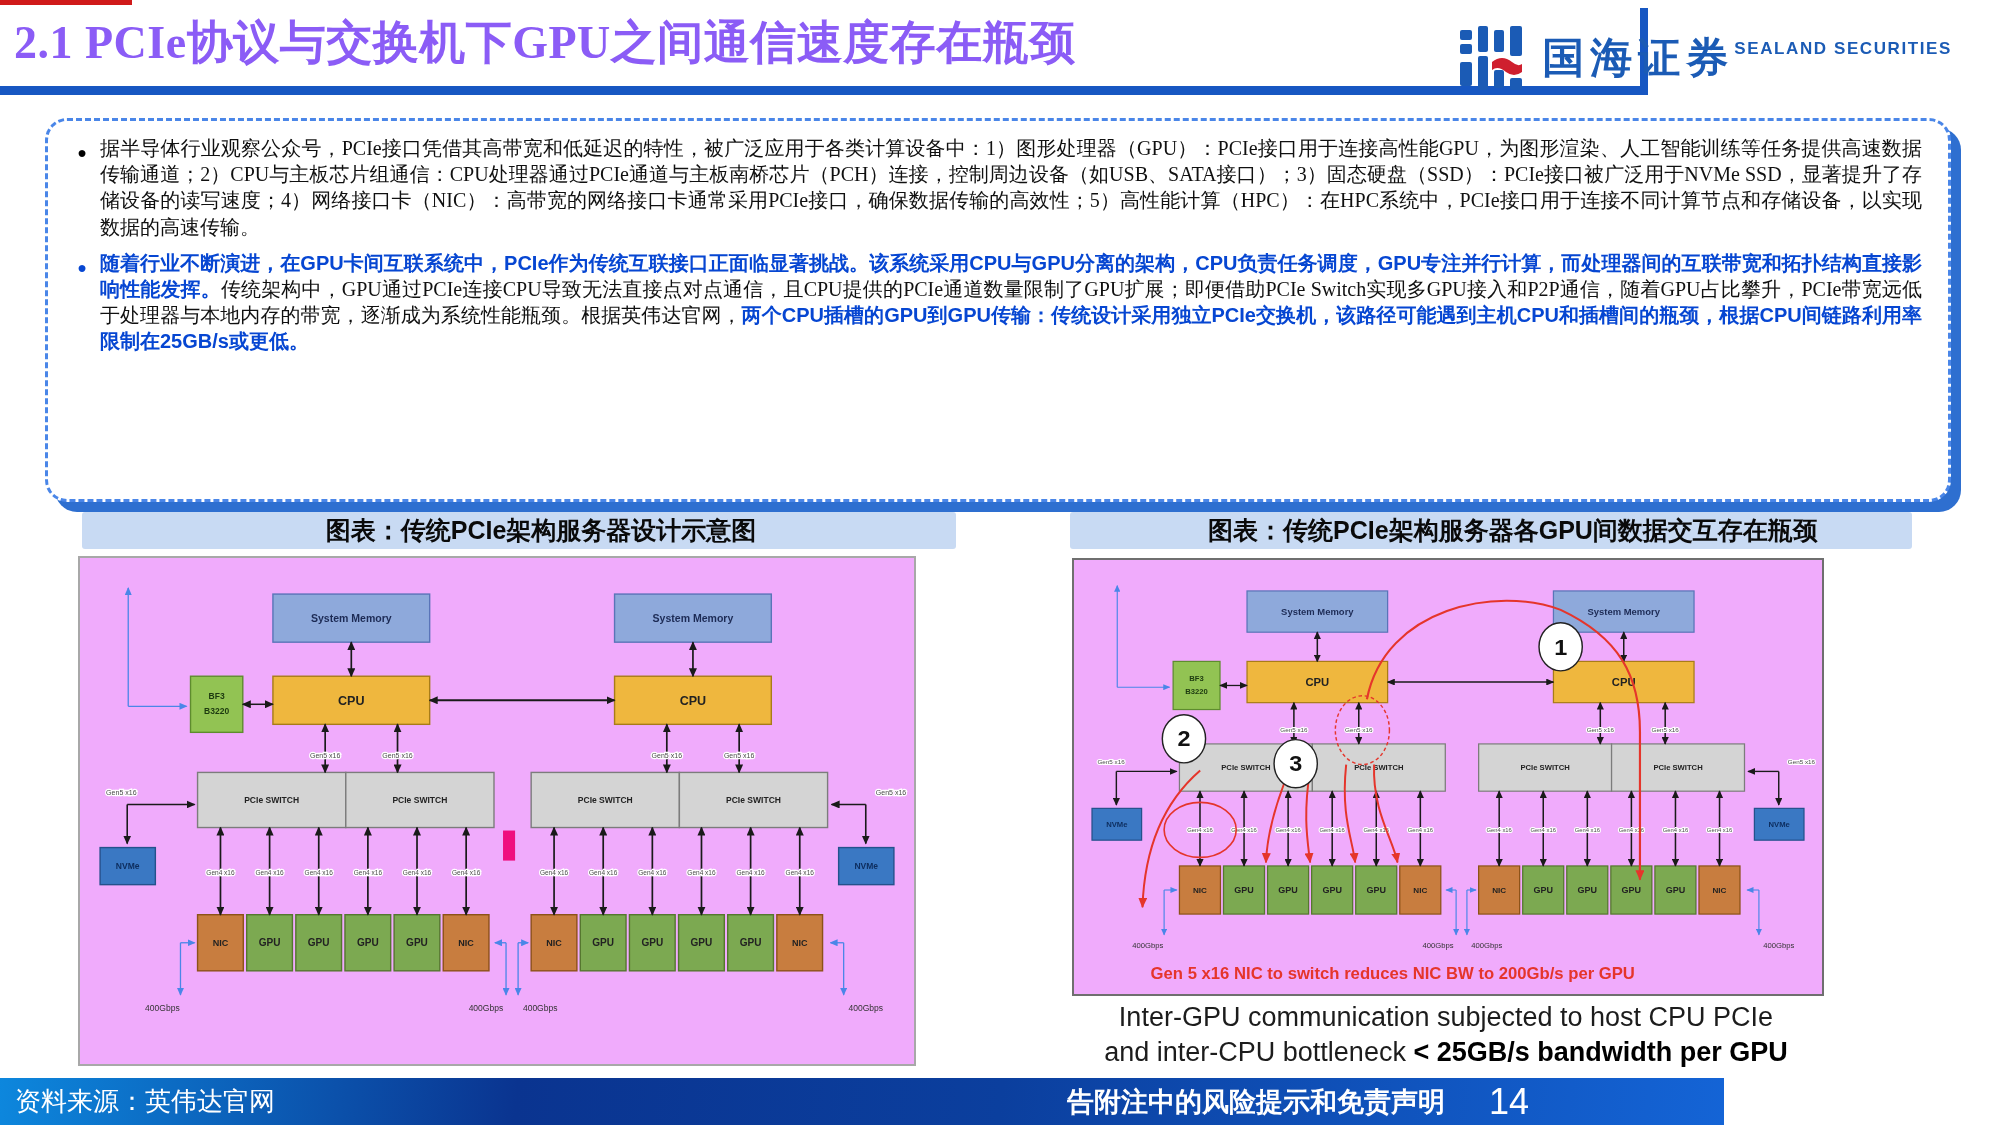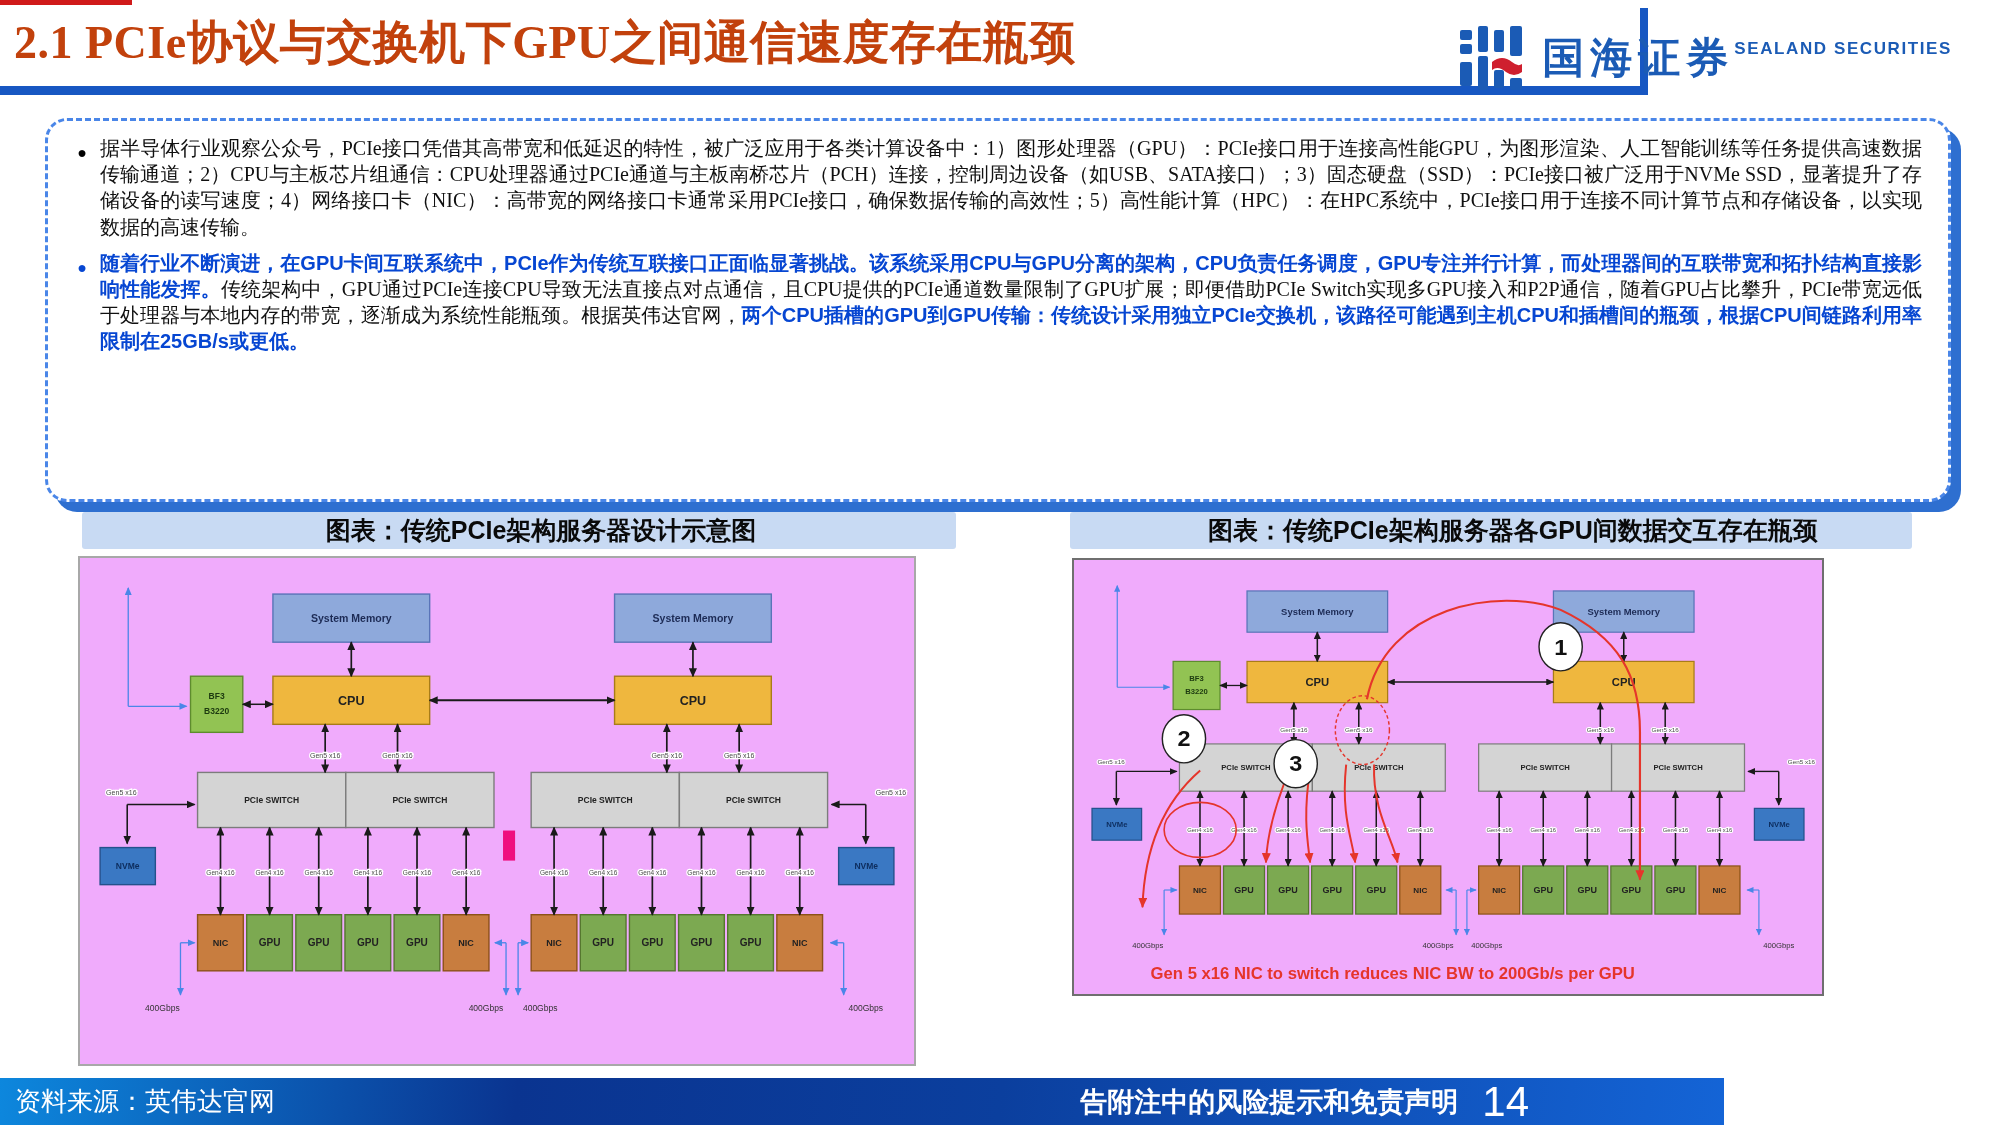--- a/index.html
+++ b/index.html
@@ -4,21 +4,21 @@
 <style>
   :root{
     --accent:#1757c2; --band:#c8daf3; --dash:#4a86e8; --shadow:#2e6fd0;
     --textblue:#0646d2; --red:#e5352b; --pink:#ef0f7e; --logo:#1b5bb5;
   }
   html,body{margin:0;padding:0;background:#e8e8e8;}
   .slide{position:relative;width:2000px;height:1125px;background:#fff;overflow:hidden;
          font-family:"Liberation Sans","DejaVu Sans",sans-serif;}
   .top-red{position:absolute;left:0;top:0;width:132px;height:5px;background:#d01a1a;}
   .title{position:absolute;left:14px;top:12px;width:1620px;font-family:"Liberation Serif","DejaVu Serif",serif;
-         font-weight:700;font-size:46px;color:#c2410c;letter-spacing:0.5px;white-space:nowrap;}
+         font-weight:700;font-size:46px;color:#8b5cf6;letter-spacing:0.5px;white-space:nowrap;}
   .title-rule{position:absolute;left:0;top:86px;width:1640px;height:9px;background:var(--accent);}
   .title-rule-v{position:absolute;left:1640px;top:8px;width:8px;height:87px;background:var(--accent);}
   .logo{position:absolute;right:48px;top:22px;display:flex;align-items:center;gap:14px;}
   .logo-mark{width:72px;height:72px;}
   .logo-text{display:flex;line-height:1;}
   .logo-cn{font-size:42px;font-weight:700;color:var(--logo);letter-spacing:6px;}
   .logo-en{font-size:17px;font-weight:700;color:var(--logo);letter-spacing:1.6px;margin-top:3px;}
   .callout{position:absolute;left:45px;top:118px;width:1858px;height:352px;background:#fff;
            border:3px dashed var(--dash);border-radius:22px;box-shadow:10px 10px 0 var(--shadow);
            padding:14px 26px 12px 16px;}
@@ -41,21 +41,21 @@
   svg text{font-family:"Liberation Sans","DejaVu Sans",sans-serif;}
   .caption{position:absolute;left:1072px;top:1000px;width:748px;text-align:center;
            font-size:27px;line-height:1.3;color:#1c1c1c;}
   .caption b{font-weight:700;color:#000;}
   .footer{position:absolute;left:0;bottom:0;width:1724px;height:47px;color:#fff;
           background:linear-gradient(96deg,#0d87dd 0%,#0a3490 30%,#0b3f9e 58%,#1464d6 100%);
           display:flex;align-items:center;}
   .footer-src{margin-left:15px;font-size:26px;}
   .footer-right{margin-left:auto;margin-right:195px;display:flex;align-items:center;gap:24px;}
   .footer-disc{font-size:27px;font-weight:700;}
-  .footer-page{font-size:42px;}
+  .footer-page{font-size:36px;margin-left:20px;}
 </style>
 </head>
 <body>
 
 <div class="slide">
 
   <div class="top-red"></div>
 
   <div class="title">2.1 PCIe协议与交换机下GPU之间通信速度存在瓶颈</div>
   <div class="title-rule"></div>
@@ -343,20 +343,26 @@
         <ellipse cx="540" cy="101" rx="24" ry="28" fill="#fff" stroke="#222" stroke-width="1.6"></ellipse>
         <text x="540" y="110" font-size="26" fill="#111" text-anchor="middle" font-weight="600">1</text>
         <ellipse cx="122" cy="208" rx="24" ry="28" fill="#fff" stroke="#222" stroke-width="1.6"></ellipse>
         <text x="122" y="217" font-size="26" fill="#111" text-anchor="middle" font-weight="600">2</text>
         <ellipse cx="246" cy="237" rx="24" ry="28" fill="#fff" stroke="#222" stroke-width="1.6"></ellipse>
         <text x="246" y="246" font-size="26" fill="#111" text-anchor="middle" font-weight="600">3</text>
         <text x="85" y="487" font-size="18.5" fill="#e5352b" text-anchor="start" font-weight="700">Gen 5 x16 NIC to switch reduces NIC BW to 200Gb/s per GPU</text>
       </svg>
   </div>
 
+  <div class="caption">
+    <div>Inter-GPU communication subjected to host CPU PCIe</div>
+    <div>
+      <span>and inter-CPU bottleneck </span><b>&lt; 25GB/s bandwidth per GPU</b>
+    </div>
+  </div>
 
   <div class="footer">
     <span class="footer-src">资料来源：英伟达官网</span>
     <span class="footer-right">
       <span class="footer-disc">告附注中的风险提示和免责声明</span>
       <span class="footer-page">14</span>
     </span>
   </div>
 
 </div>

